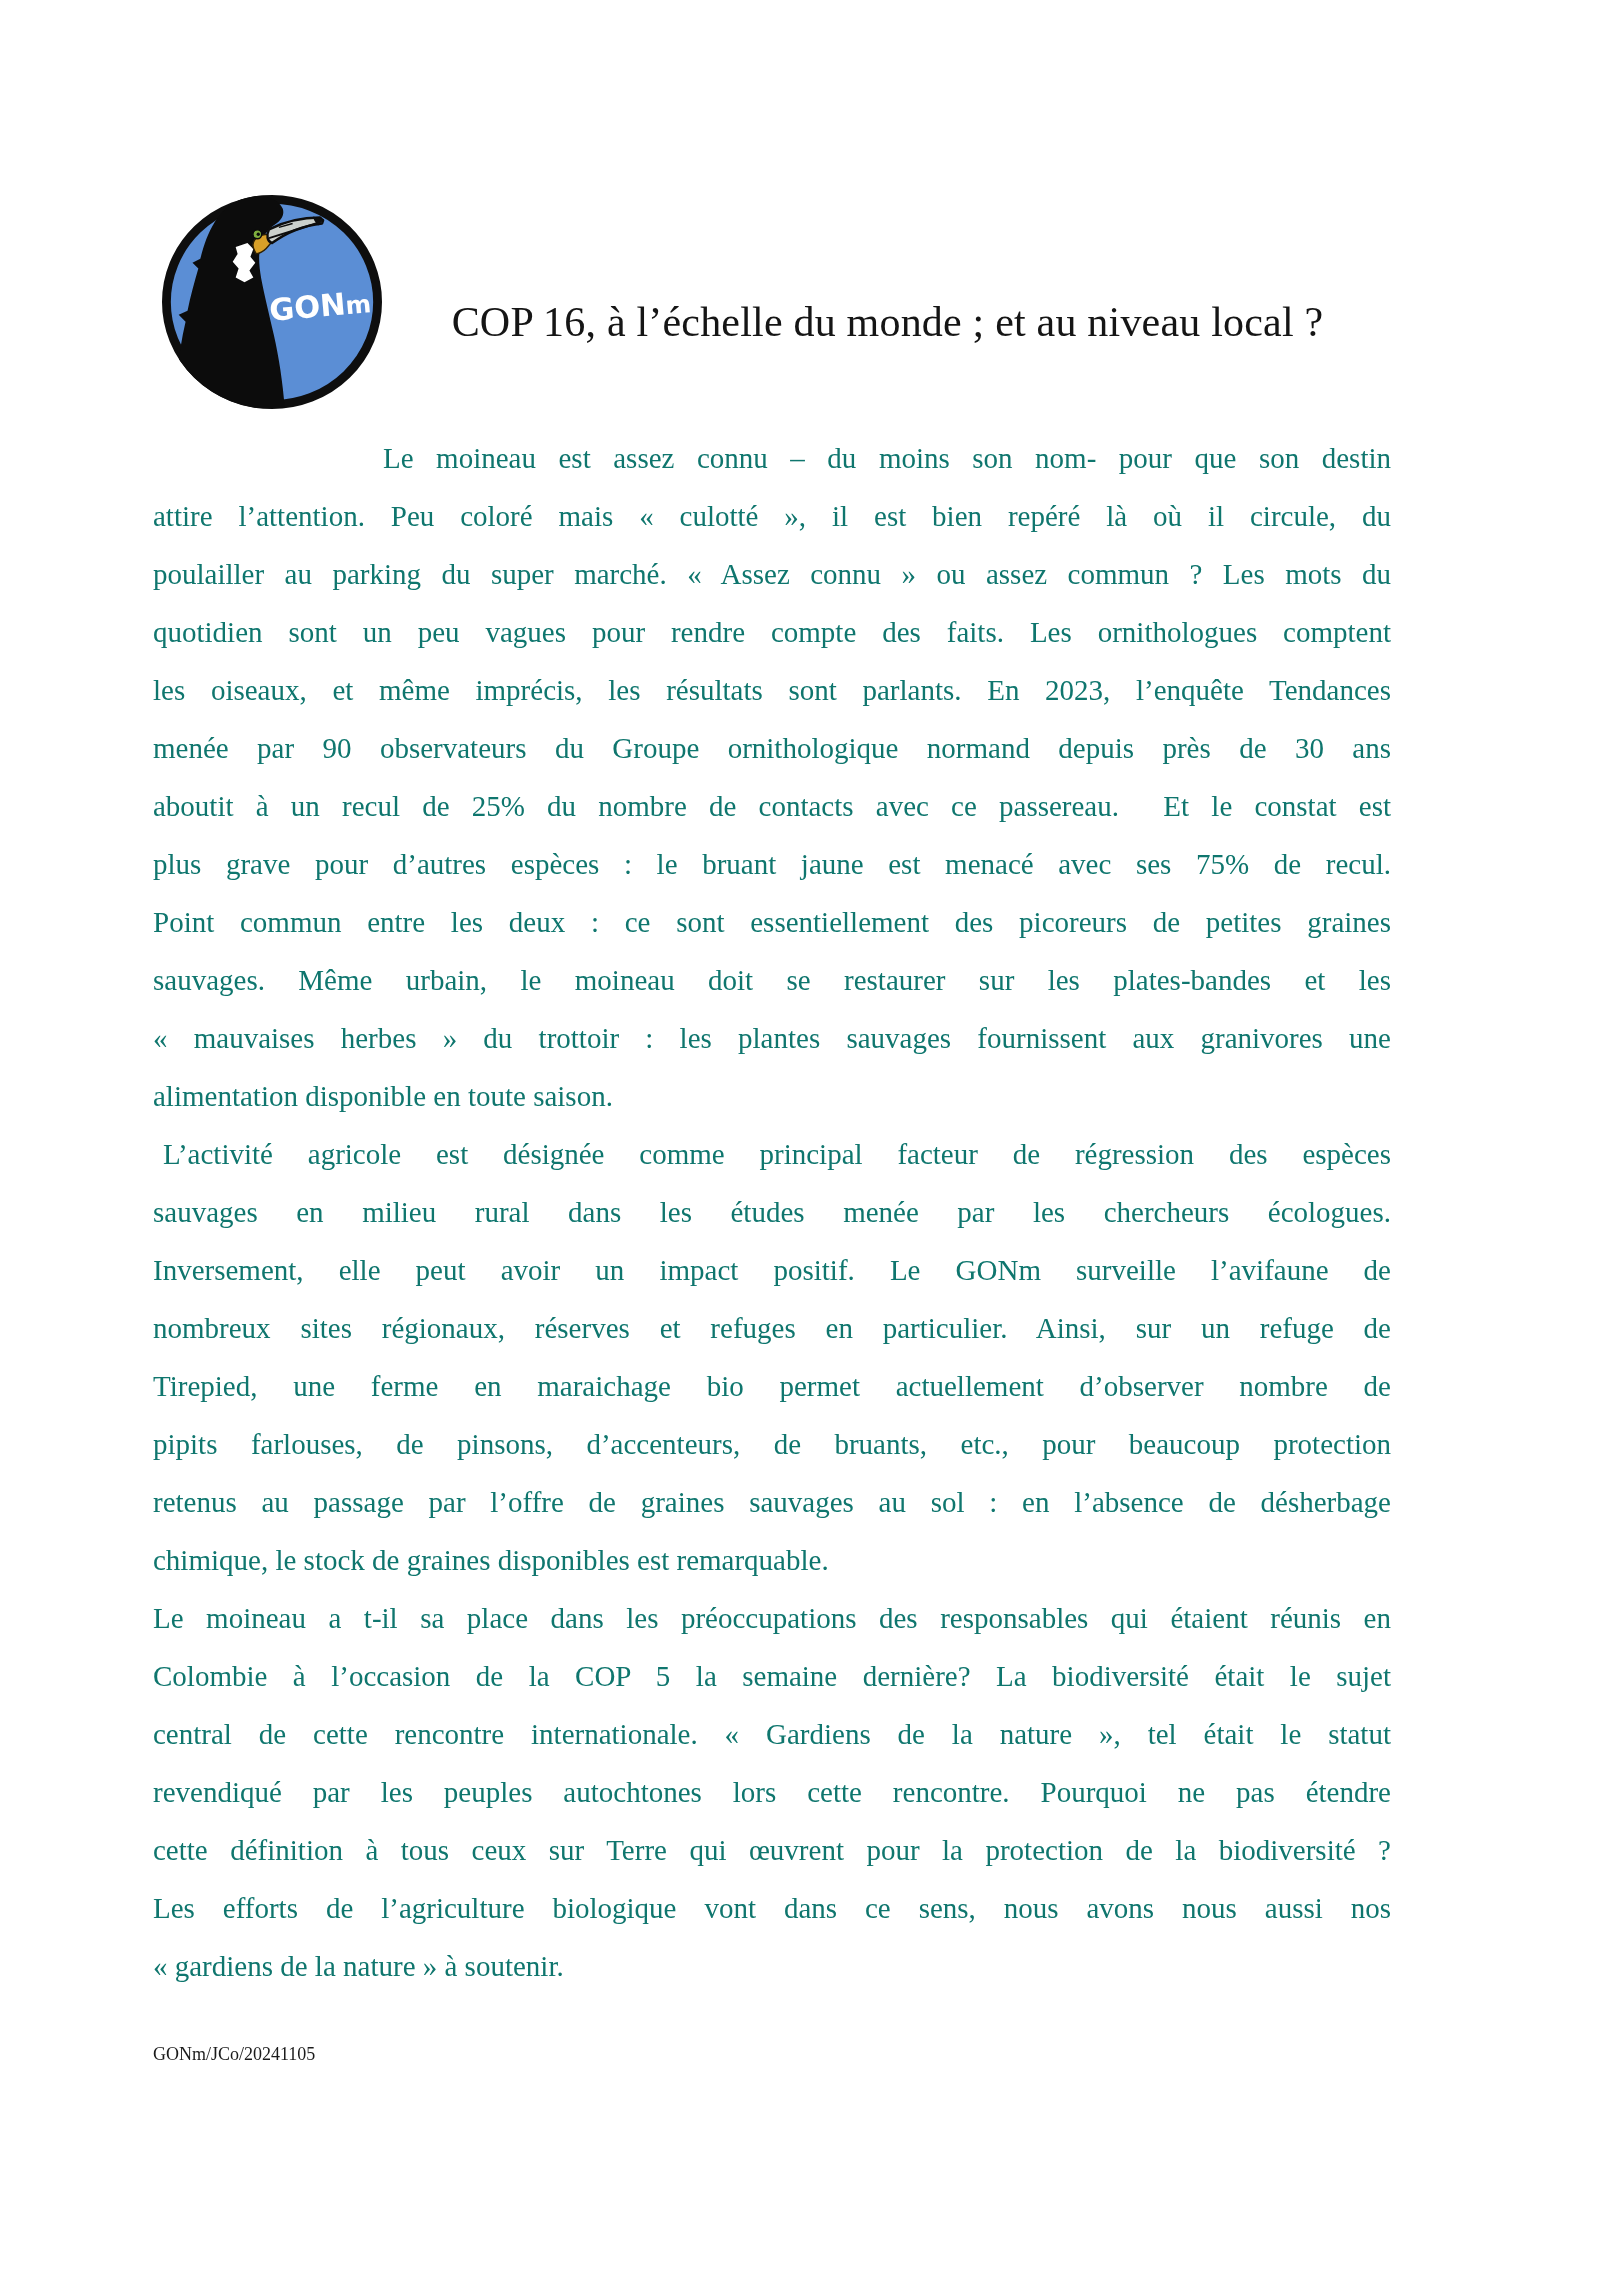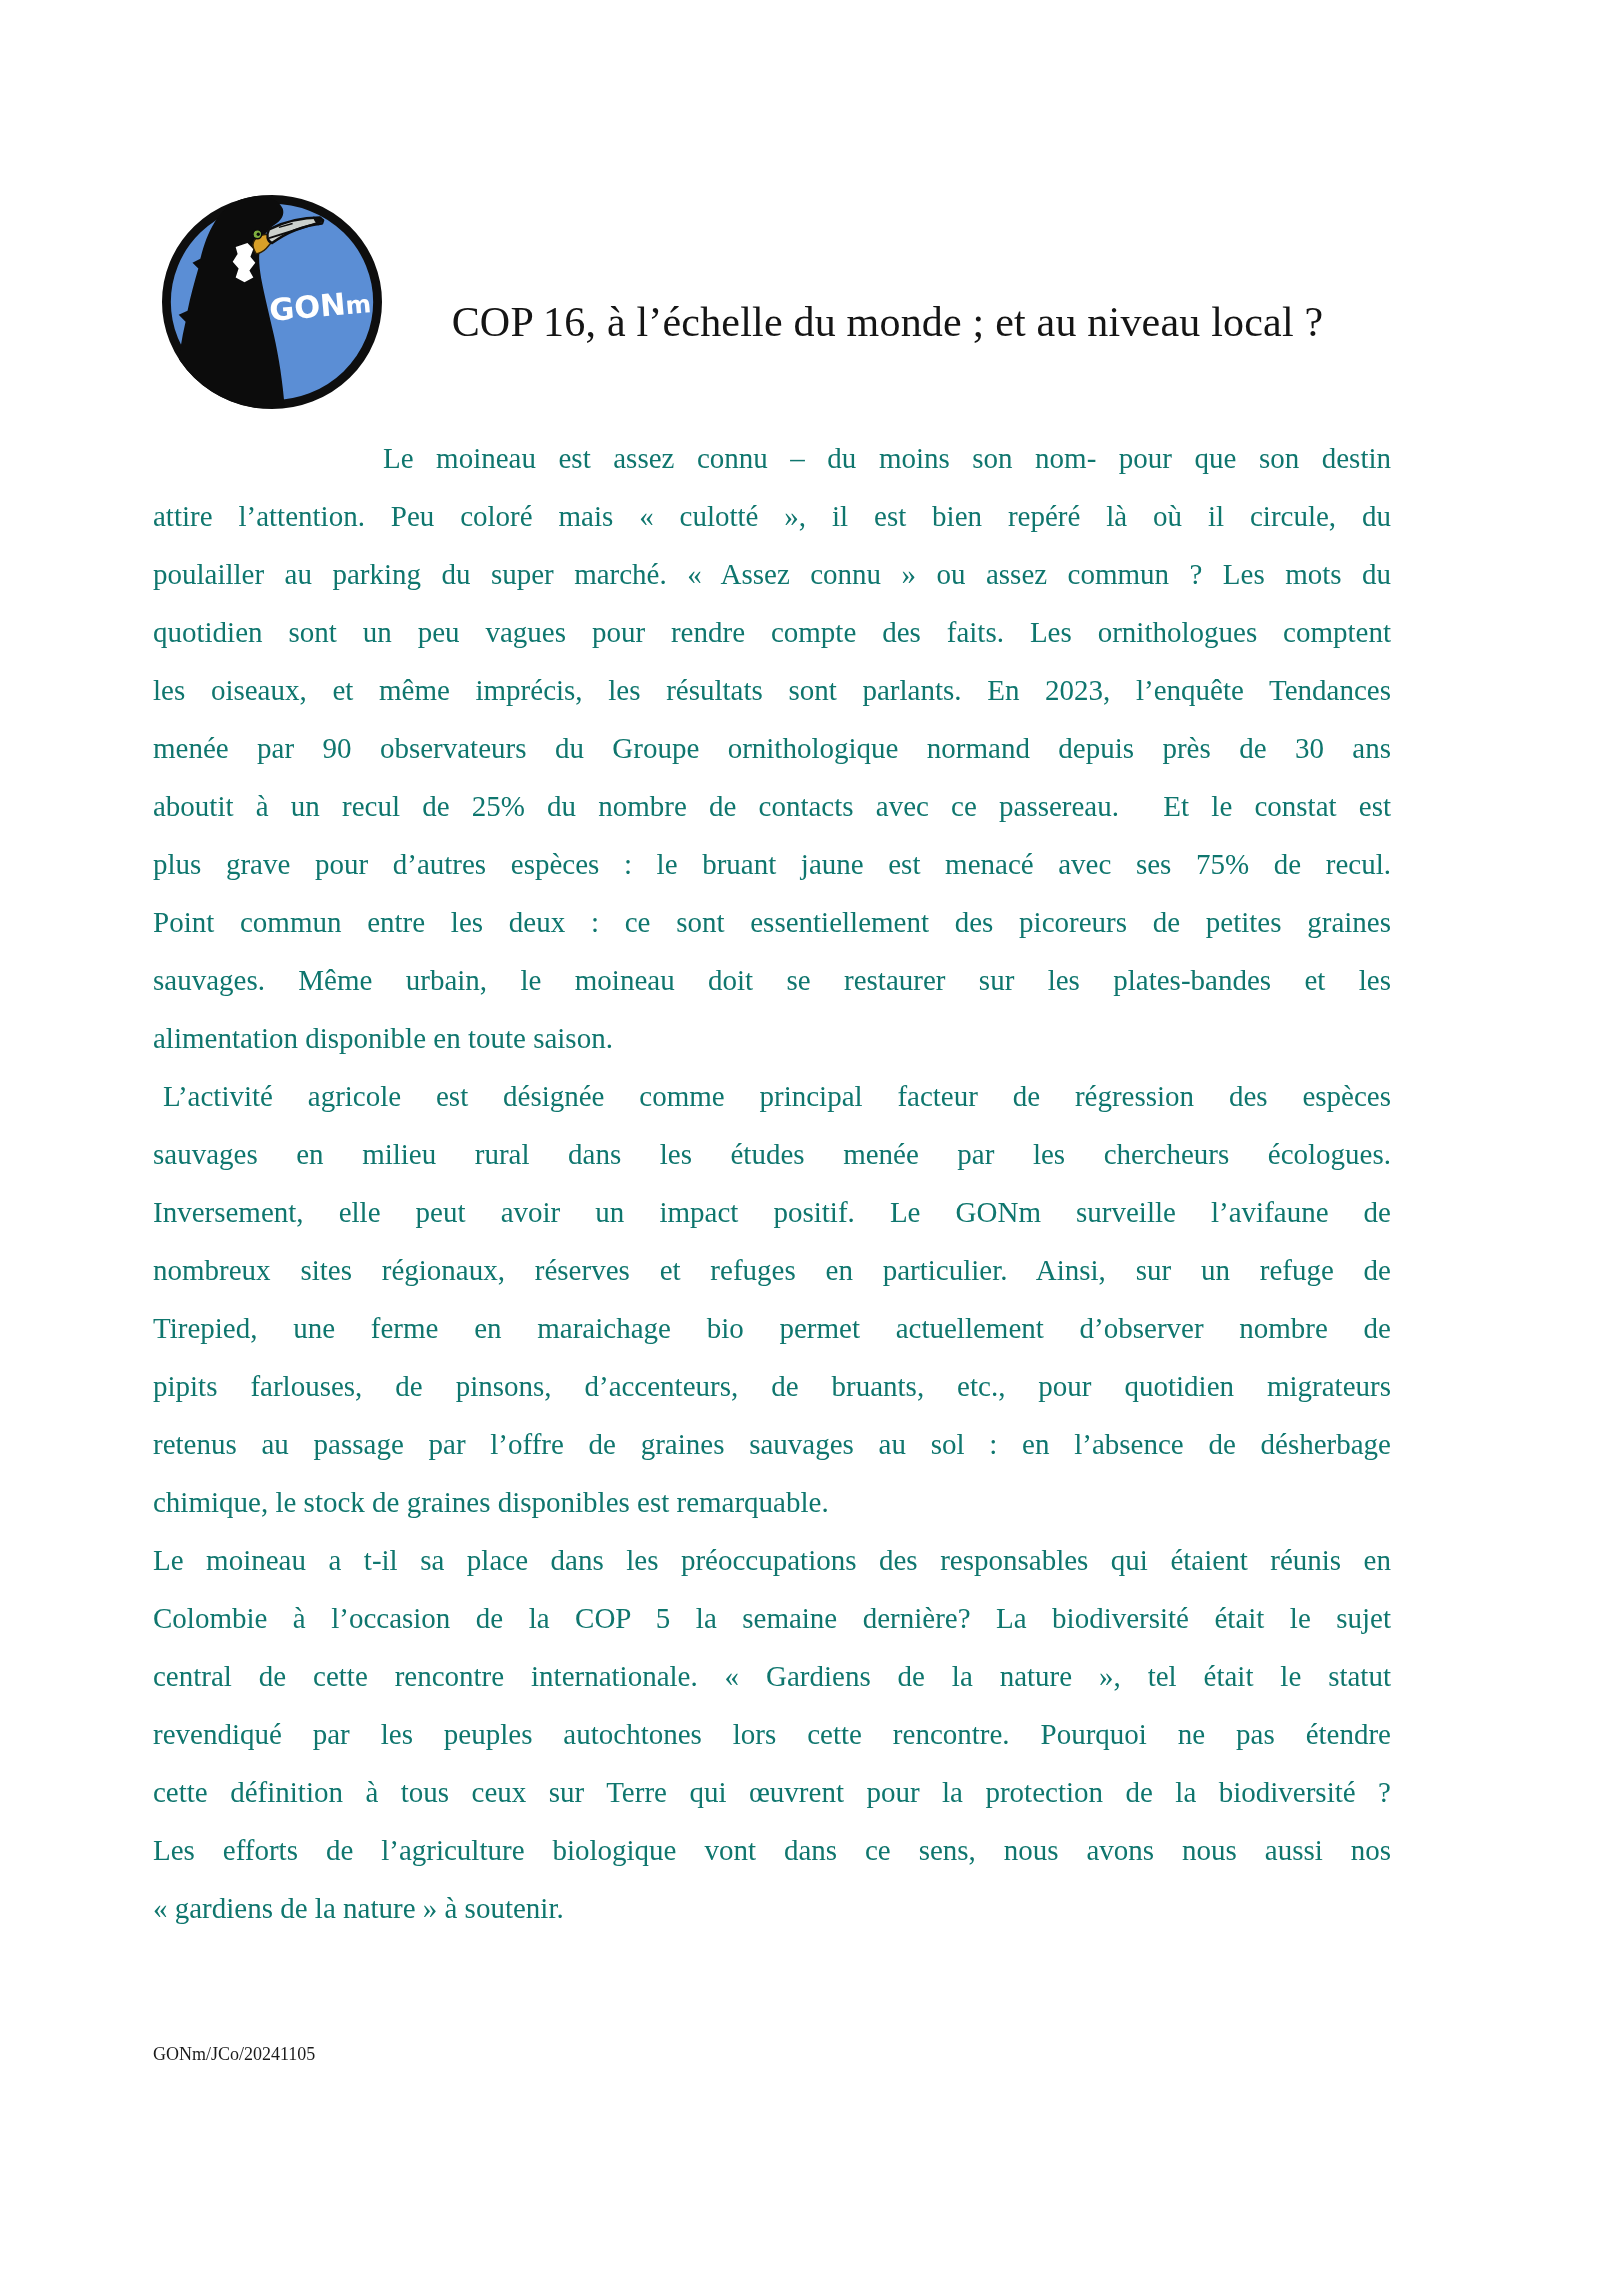--- a/index.html
+++ b/index.html
@@ -117,27 +117,28 @@
     <div class="line indent-first">Le moineau est assez connu – du moins son nom- pour que son destin</div>
     <div class="line">attire l’attention. Peu coloré mais « culotté », il est bien repéré là où il circule, du</div>
     <div class="line">poulailler au parking du super marché. « Assez connu » ou assez commun ? Les mots du</div>
     <div class="line">quotidien sont un peu vagues pour rendre compte des faits. Les ornithologues comptent</div>
     <div class="line">les oiseaux, et même imprécis, les résultats sont parlants. En 2023, l’enquête Tendances</div>
     <div class="line">menée par 90 observateurs du Groupe ornithologique normand depuis près de 30 ans</div>
     <div class="line">aboutit à un recul de 25% du nombre de contacts avec ce passereau.&nbsp; Et le constat est</div>
     <div class="line">plus grave pour d’autres espèces : le bruant jaune est menacé avec ses 75% de recul.</div>
     <div class="line">Point commun entre les deux : ce sont essentiellement des picoreurs de petites graines</div>
     <div class="line">sauvages. Même urbain, le moineau doit se restaurer sur les plates-bandes et les</div>
+    <div class="line">« mauvaises herbes » du trottoir : les plantes sauvages fournissent aux granivores une</div>
     <div class="line para-last">alimentation disponible en toute saison.</div>
     <div class="line indent-small">L’activité agricole est désignée comme principal facteur de régression des espèces</div>
     <div class="line">sauvages en milieu rural dans les études menée par les chercheurs écologues.</div>
     <div class="line">Inversement, elle peut avoir un impact positif. Le GONm surveille l’avifaune de</div>
     <div class="line">nombreux sites régionaux, réserves et refuges en particulier. Ainsi, sur un refuge de</div>
     <div class="line">Tirepied, une ferme en maraichage bio permet actuellement d’observer nombre de</div>
-    <div class="line">pipits farlouses, de pinsons, d’accenteurs, de bruants, etc., pour quotidien migrateurs</div>
+    <div class="line">pipits farlouses, de pinsons, d’accenteurs, de bruants, etc., pour beaucoup protection</div>
     <div class="line">retenus au passage par l’offre de graines sauvages au sol : en l’absence de désherbage</div>
     <div class="line para-last">chimique, le stock de graines disponibles est remarquable.</div>
     <div class="line">Le moineau a t-il sa place dans les préoccupations des responsables qui étaient réunis en</div>
     <div class="line">Colombie à l’occasion de la COP 5 la semaine dernière? La biodiversité était le sujet</div>
     <div class="line">central de cette rencontre internationale. « Gardiens de la nature », tel était le statut</div>
     <div class="line">revendiqué par les peuples autochtones lors cette rencontre. Pourquoi ne pas étendre</div>
     <div class="line">cette définition à tous ceux sur Terre qui œuvrent pour la protection de la biodiversité ?</div>
     <div class="line">Les efforts de l’agriculture biologique vont dans ce sens, nous avons nous aussi nos</div>
     <div class="line para-last">« gardiens de la nature » à soutenir.</div>
   </div>

